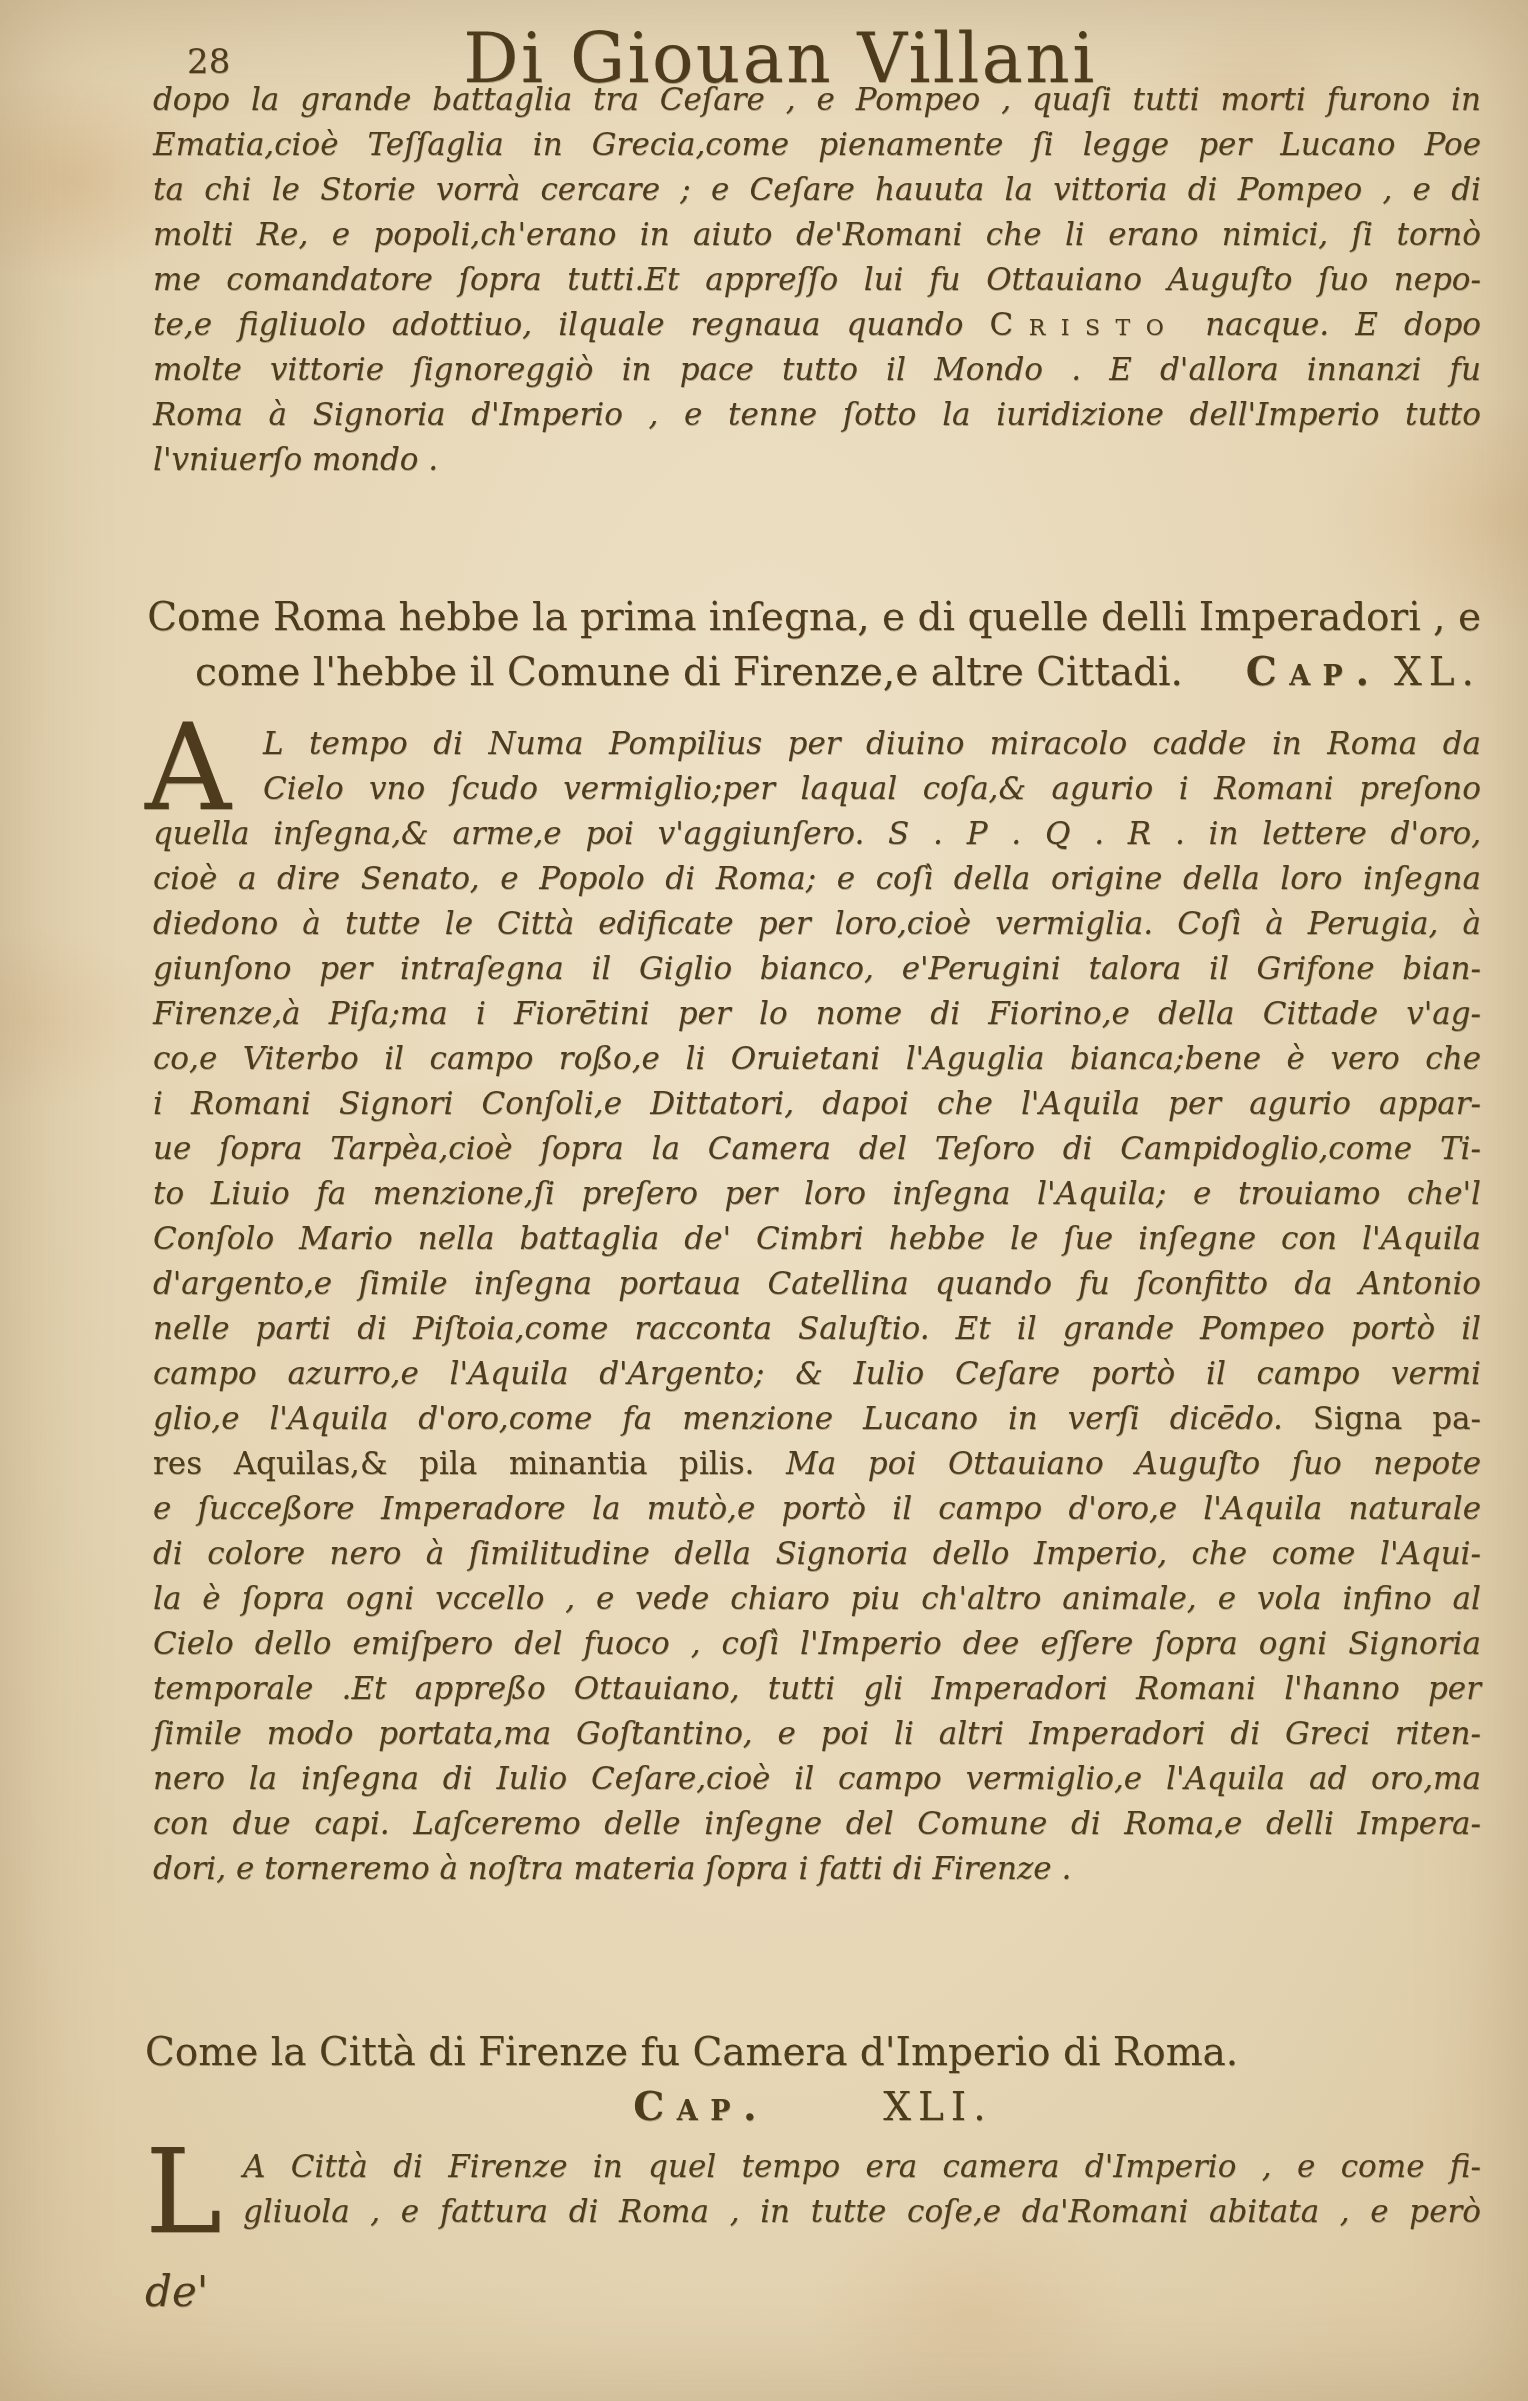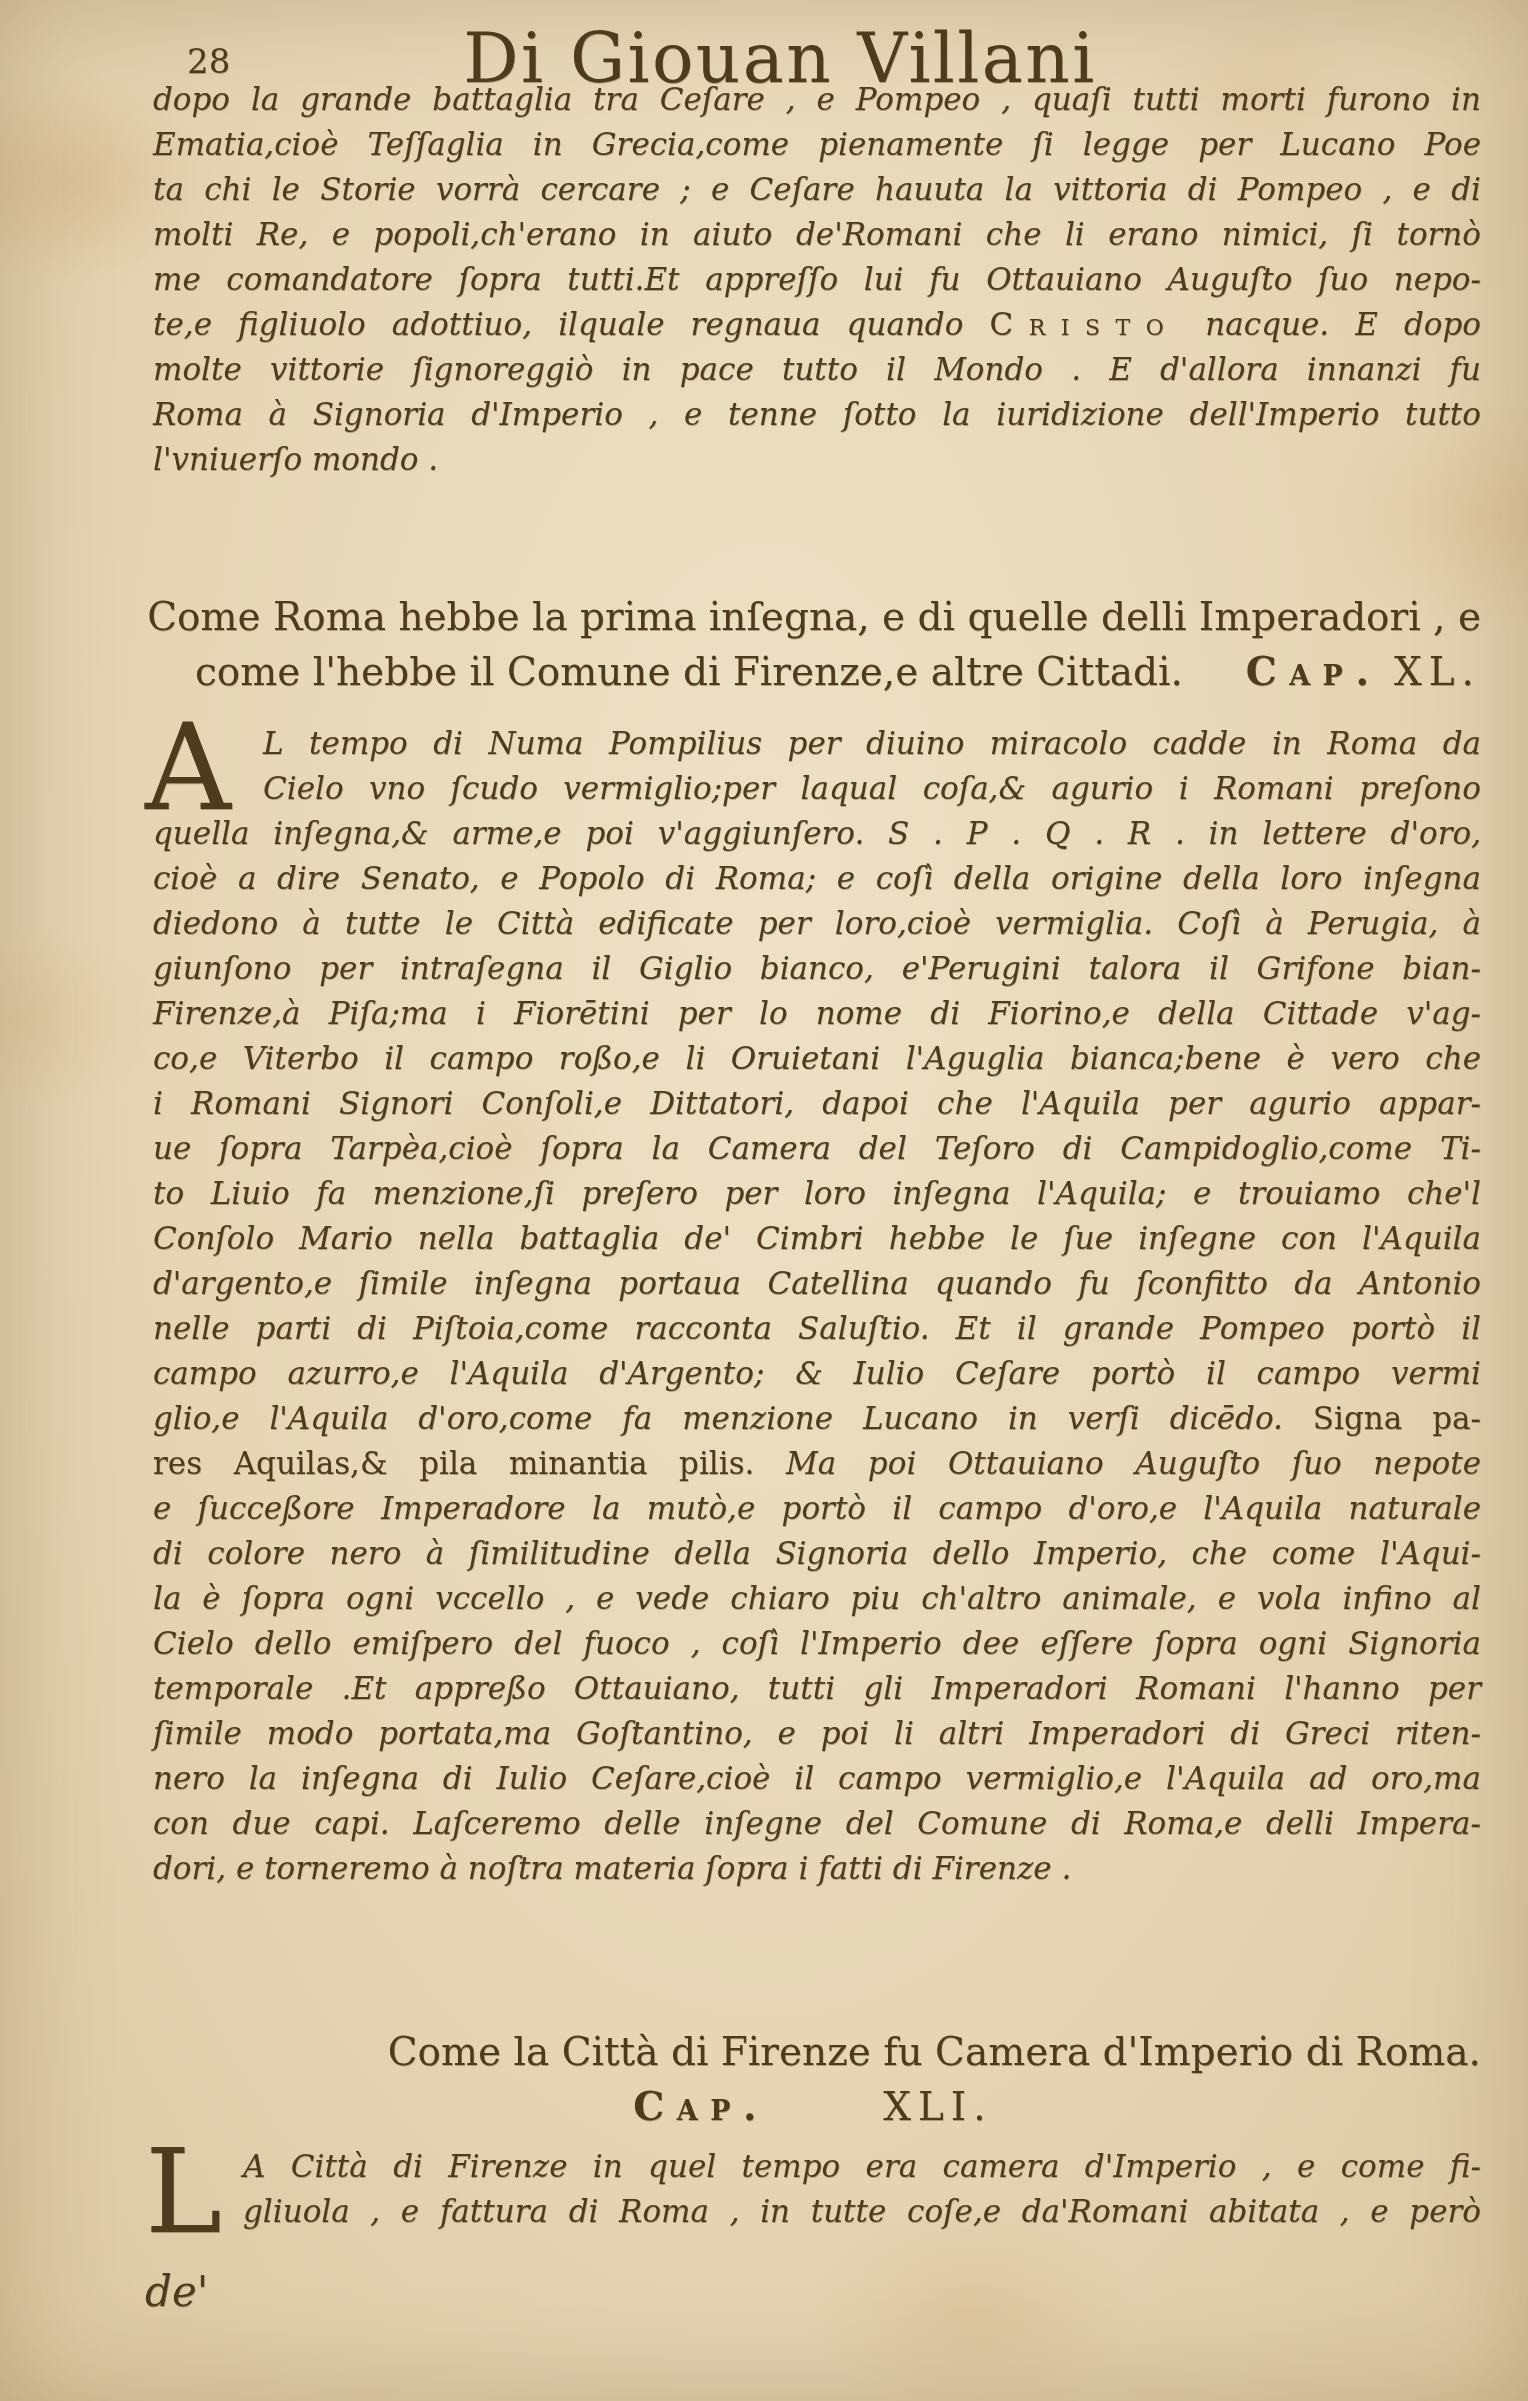--- a/index.html
+++ b/index.html
@@ -48,21 +48,21 @@
   .p2 { top:721px; }
   .p3 { top:2144px; }
 
   .heading { font-style:normal; font-size:39px; }
   .h40 { top:589px; }
   .h40 .hline1 { height:55px; line-height:55px; text-align:right; }
   .h40 .hline2 { position:relative; height:55px; line-height:55px; padding-left:50px; }
   .h40 .chap-label { position:absolute; right:0; top:0; }
 
   .h41 { top:2024px; }
-  .h41 .hline1 { height:55px; line-height:55px; text-align:right; }
+  .h41 .hline1 { height:55px; line-height:55px; text-align:left; }
   .h41 .hline2 { height:55px; line-height:55px; display:flex; justify-content:center; gap:114px; }
 
   .cap-label { font-variant:small-caps; letter-spacing:.32em;font-weight:bold; }
   .num-label { letter-spacing:.18em; }
 
   .dropcap {
     position:absolute; left:0; top:4.7px;
     font-style:normal; font-size:119px; line-height:85px;
   }
   .dropcap.dl { font-size:116px; }

